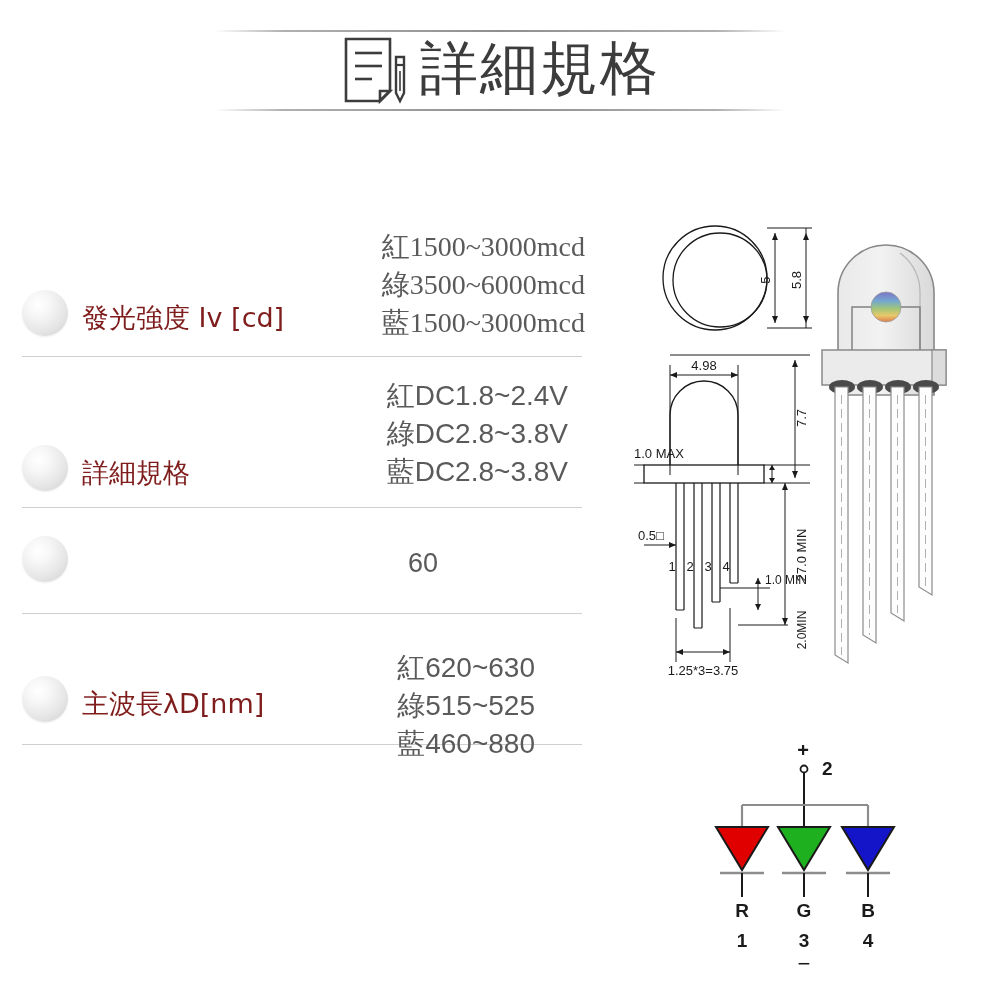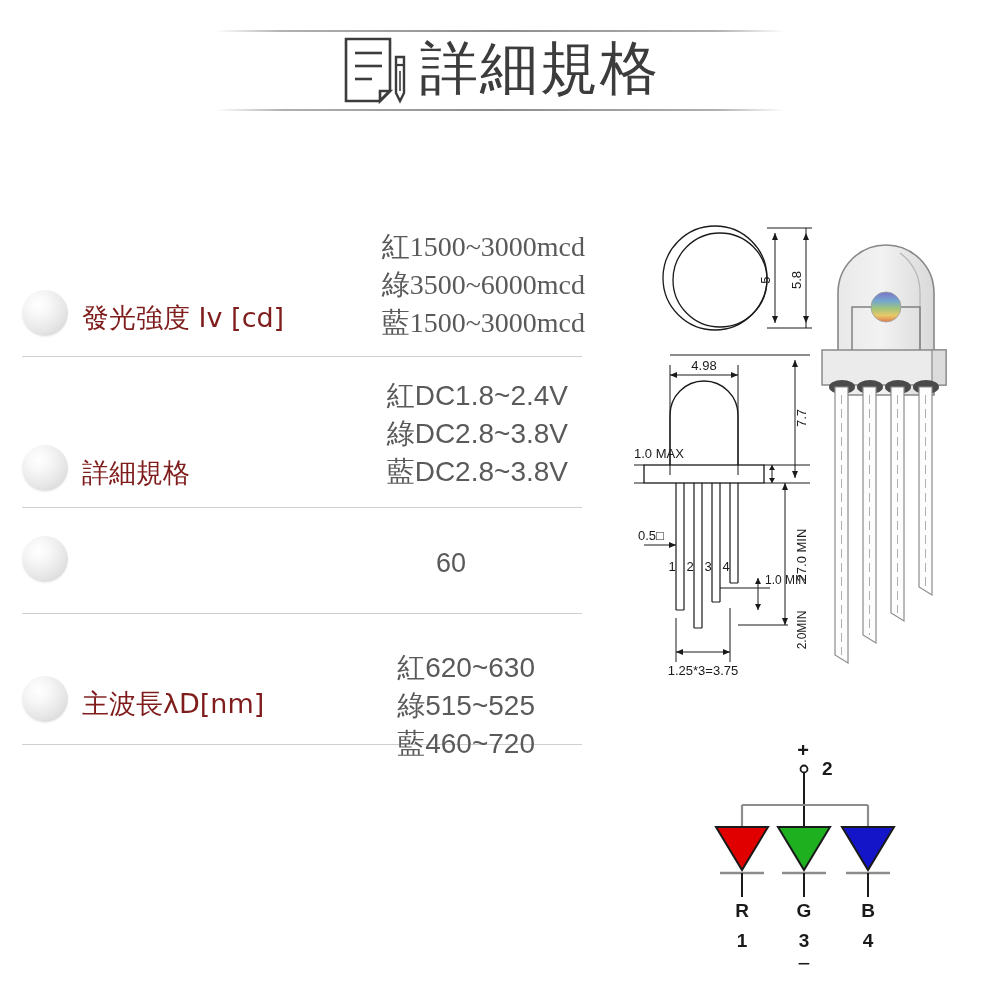--- a/index.html
+++ b/index.html
@@ -40,21 +40,21 @@
   #row-intensity .spec-values{right:-3px;top:0px;font-family:Liberation Serif, serif;}
 
   #row-voltage{height:150px;}
   #row-voltage .bullet{top:88px;}
   #row-voltage .spec-label{top:98px;}
   #row-voltage .spec-values{right:14px;top:20px;}
 
   #row-angle{height:105px;}
   #row-angle .bullet{top:28px;}
   #row-angle .spec-label{top:38px;}
-  #row-angle .spec-values{right:116px;top:36px;}
+  #row-angle .spec-values{right:144px;top:36px;}
   #row-angle .spec-values div{font-size:27px;}
 
   #row-wavelength{height:130px;}
   #row-wavelength .bullet{top:62px;}
   #row-wavelength .spec-label{top:72px;}
   #row-wavelength .spec-values{right:47px;top:0px;margin-top:35px;}
 
   
   #tech-drawing{position:absolute;left:620px;top:200px;width:380px;height:560px;}
   #led-photo{position:absolute;left:820px;top:215px;width:165px;height:510px;}
@@ -120,21 +120,21 @@
     </div>
   </div>
 
   <div class="spec-row" id="row-wavelength">
     <div class="inner">
       <div class="bullet"></div>
       <div class="spec-label">主波長λD[nm]</div>
       <div class="spec-values">
         <div class="cjk">紅620~630</div>
         <div class="cjk">綠515~525</div>
-        <div class="cjk">藍460~720</div>
+        <div class="cjk">藍460~880</div>
       </div>
     </div>
   </div>
 
 </div>
 
 <svg id="tech-drawing" viewBox="0 0 380 560">
   <g stroke="#1a1a1a" fill="none" stroke-width="1.3">
 
     <circle cx="95" cy="78" r="52"></circle>

